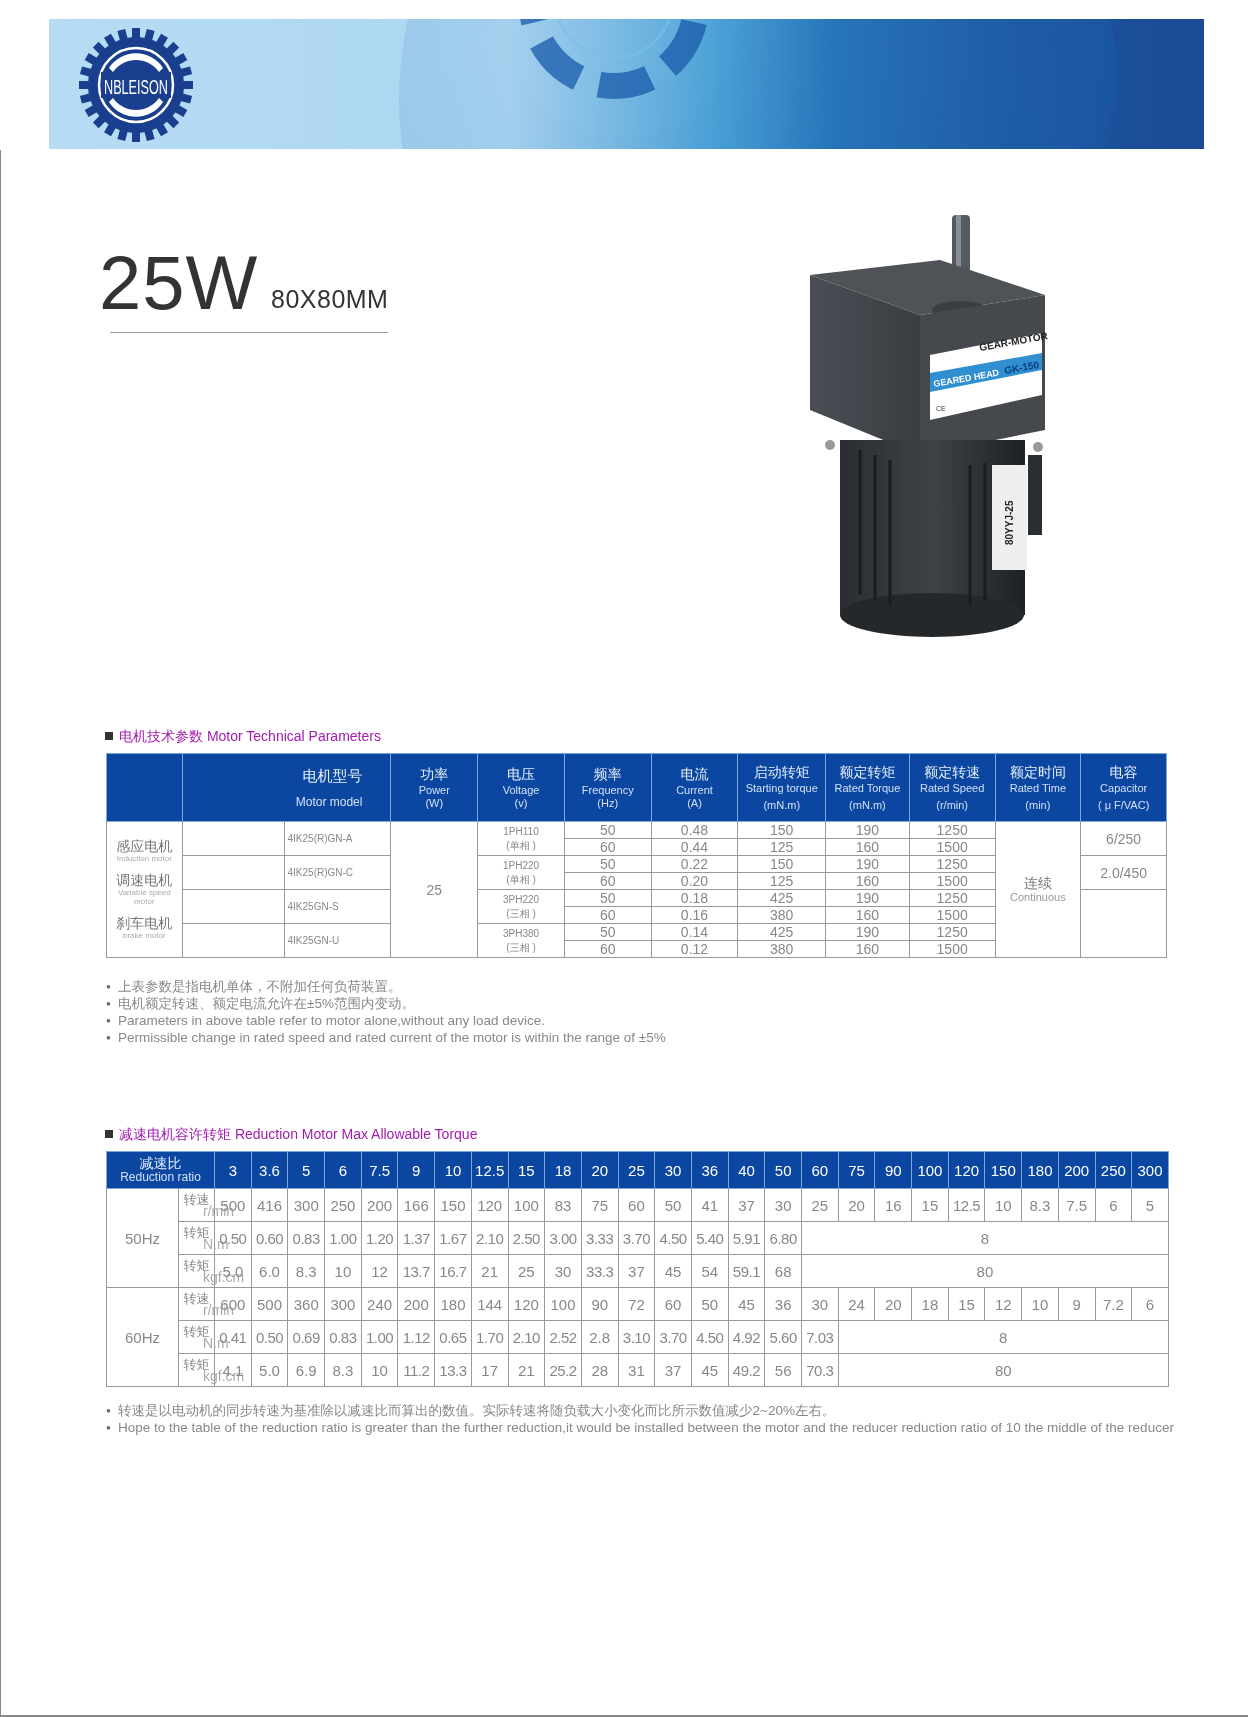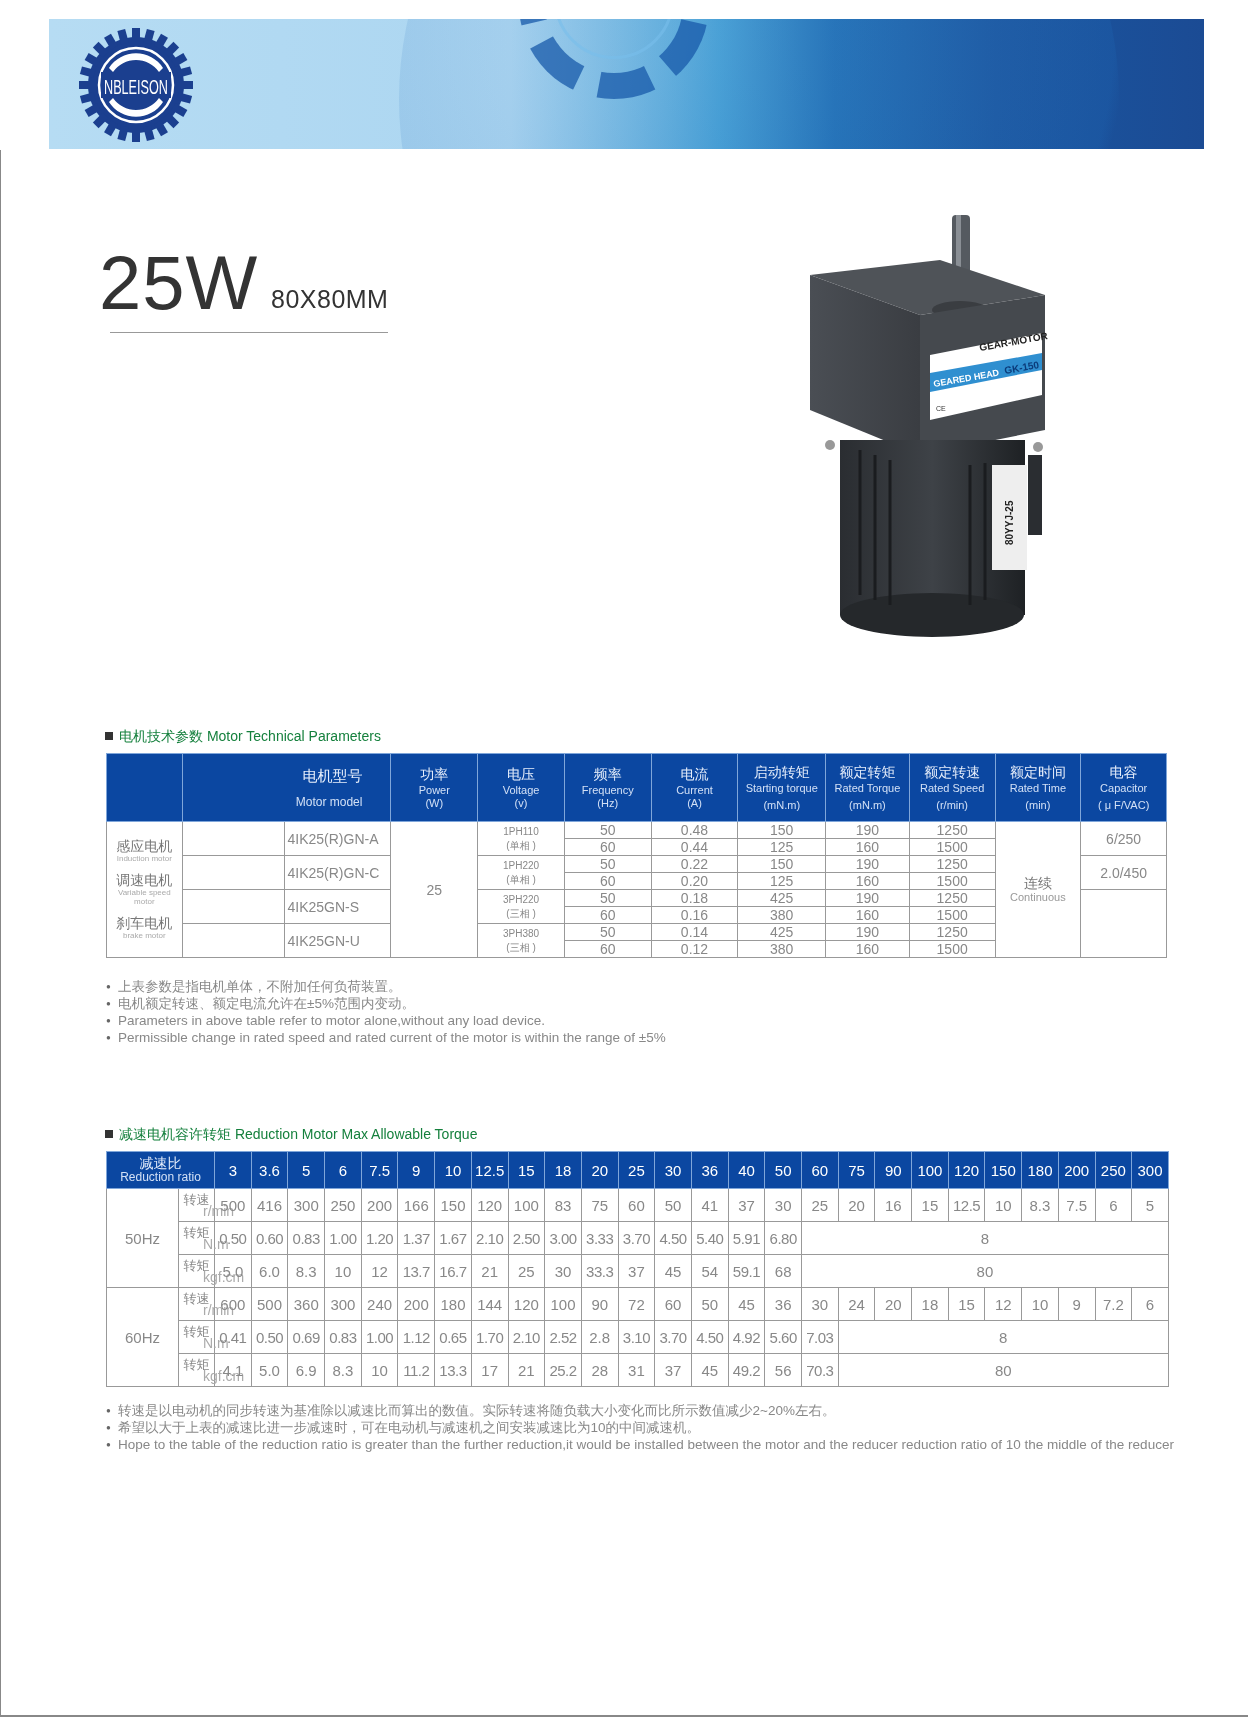--- a/index.html
+++ b/index.html
@@ -38,32 +38,32 @@
   
   .power-heading { position: absolute; left: 99px; top: 245px; }
   .power-big { font-size: 76px; color: #333; font-family: "Liberation Sans", sans-serif; line-height: 1; letter-spacing: 1px; }
   .power-dim { position: absolute; left: 172px; top: 40px; font-size: 25px; color: #333; white-space: nowrap; letter-spacing: 0.5px; font-family: "Liberation Sans Narrow", "Liberation Sans", sans-serif; }
   .power-rule { position: absolute; left: 110px; top: 332px; width: 278px; height: 1px; background: #999; }
 
   
   .motor-img { position: absolute; left: 800px; top: 215px; width: 270px; height: 430px; }
 
   
-  .section-title { position: absolute; left: 105px; font-size: 14px; color: #15803d; white-space: nowrap; text-align: center; }
+  .section-title { position: absolute; left: 105px; font-size: 14px; color: #a21caf; white-space: nowrap; text-align: center; }
   .section-title .sq { display: inline-block; width: 8px; height: 8px; background: #333; margin-right: 6px; vertical-align: 1px; }
 
   
   table { border-collapse: collapse; position: absolute; table-layout: fixed; }
   .params { left: 106px; top: 753px; width: 1061px; }
   .params th { background: #0b47a1; color: #ffffff; font-weight: normal; border: 1px solid #7fa6da; vertical-align: middle; text-align: center; padding: 0; }
   .params th .cn { display: block; font-size: 14px; color: #e6eefb; }
   .params th .en { display: block; font-size: 11px; color: #d2e0f6; line-height: 13px; }
   .params th .un { display: block; font-size: 11px; color: #d2e0f6; line-height: 13px; }
   .params td { border: 1px solid #999; text-align: center; font-size: 14px; color: #888; padding: 0; height: 17px; line-height: 16px; vertical-align: middle; }
-  .params td.model { text-align: left; padding-left: 3px; font-size: 14px; }
+  .params td.model { text-align: left; padding-left: 3px; font-size: 10px; }
   .params td.type { font-size: 14px; color: #777; line-height: 15px; }
   .params td.type small { display: block; font-size: 8px; color: #aaa; line-height: 9px; }
   .params td.volt { line-height: 14px; font-size: 10px; }
 
   
   .notes { position: absolute; left: 106px; font-size: 13.5px; color: #888; line-height: 17px; }
   .notes .note { position: relative; padding-left: 12px; }
   .notes .note::before { content: "●"; position: absolute; left: 0; top: 0; font-size: 8px; color: #666; }
 
   
@@ -568,15 +568,14 @@
         <td style="letter-spacing: -0.5px;">49.2</td>
         <td>56</td>
         <td style="letter-spacing: -0.5px;">70.3</td>
         <td colspan="9" class="span">80</td>
       </tr>
     </tbody>
 </table>
 
 <div class="notes" style="top:1402px; width:1090px;">
   <div class="note">转速是以电动机的同步转速为基准除以减速比而算出的数值。实际转速将随负载大小变化而比所示数值减少2~20%左右。</div>
-  <div class="note">希望以大于上表的减速比进一步减速时，可在电动机与减速机之间安装减速比为10的中间减速机。</div>
   <div class="note">Hope to the table of the reduction ratio is greater than the further reduction,it would be installed between the motor and the reducer reduction ratio of 10 the middle of the reducer</div>
 </div>
 
 </body></html>

